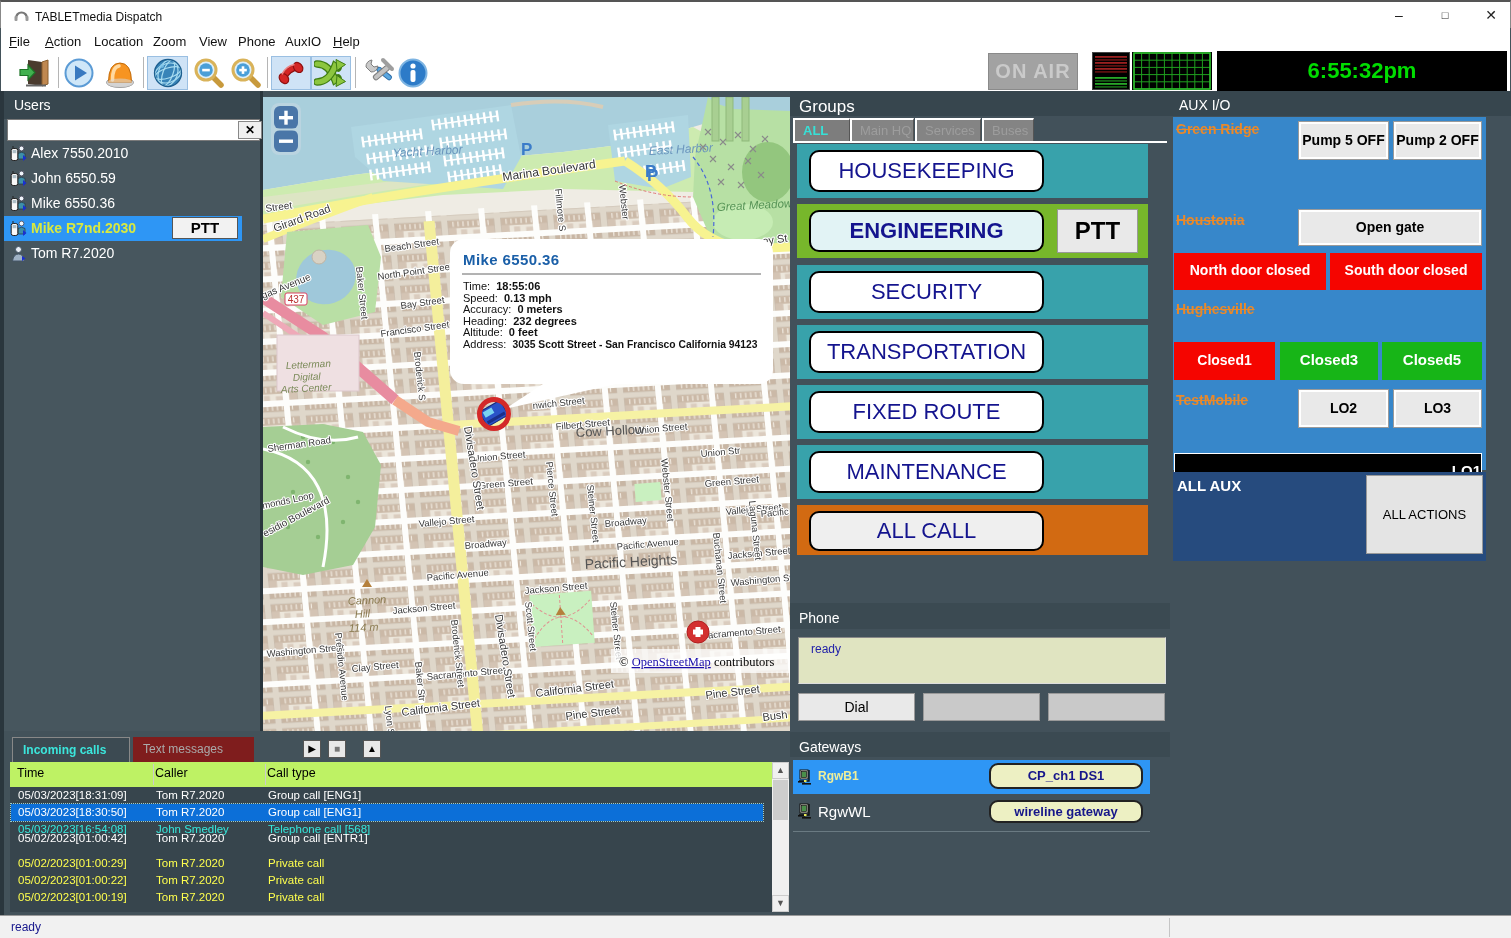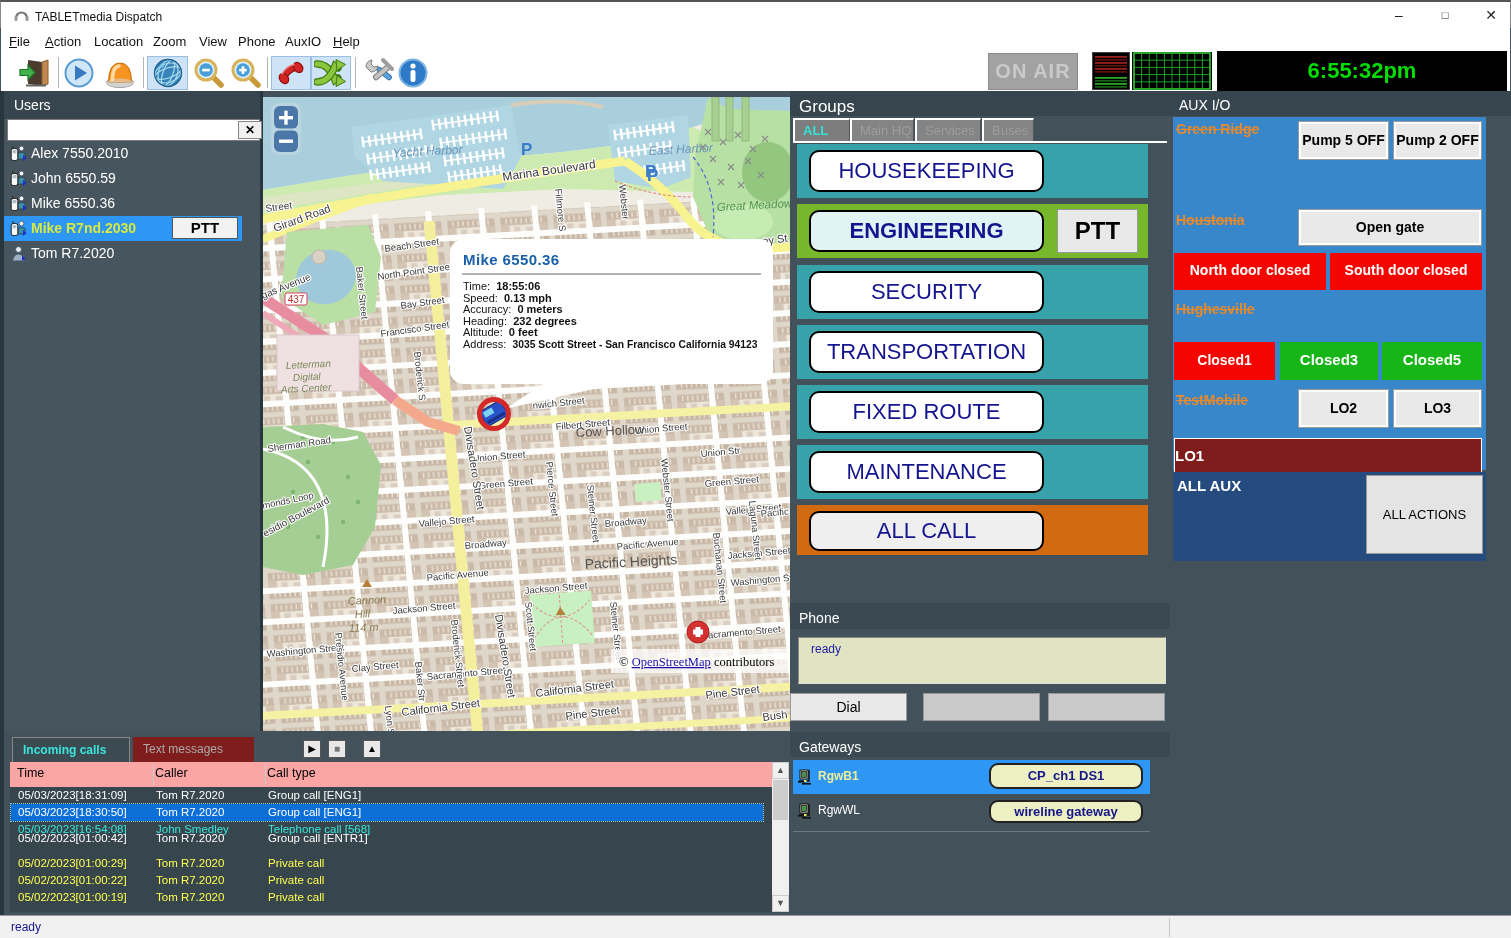--- a/index.html
+++ b/index.html
@@ -60,21 +60,21 @@
 
 #gateways{position:absolute;left:790px;top:639px;width:380px;height:185px;background:#42515A}
 #gwhdr{position:absolute;left:9px;top:9px;color:#fff;font-size:14px}
 .gwrow{position:absolute;left:3px;width:357px;height:34px}
 .gwbtn{position:absolute;left:196px;top:3px;width:154px;height:26px;background:#EDF0C3;border:2px solid #222;border-radius:9px;color:#15158A;font-weight:bold;font-size:13px;text-align:center;line-height:22px}
 
 #callsarea{position:absolute;left:4px;top:640px;width:786px;height:275px;background:#43525A}
 .ctab{position:absolute;top:6px;height:25px;font-size:12px;font-weight:bold;padding:5px 0 0 10px}
 .cbtn{position:absolute;top:9px;width:18px;height:18px;background:#e8e8e8;border:1px solid #555;text-align:center;line-height:16px;font-size:10px;color:#000}
 #ctable{position:absolute;left:6px;top:31px;width:762px;height:150px;background:#37454D}
-#chead{position:absolute;left:0;top:0;width:762px;height:25px;background:#fca5a5;color:#000;font-size:12.5px}
+#chead{position:absolute;left:0;top:0;width:762px;height:25px;background:#bef264;color:#000;font-size:12.5px}
 .crow{position:absolute;left:1px;width:752px;height:17px;font-size:11.5px;line-height:17px}
 .cc1{position:absolute;left:7px}.cc2{position:absolute;left:145px}.cc3{position:absolute;left:257px}
 #cscroll{position:absolute;left:762px;top:0;width:17px;height:150px;background:#f0f0f0}
 
 #statusbar{position:absolute;left:0;top:915px;width:1511px;height:23px;background:#f1f1f1;border-top:1px solid #9a9a9a}
 #statustxt{position:absolute;left:11px;top:4px;color:#16168c;font-size:12px}
 </style></head>
 <body>
 <div id="win">
  <div id="titlebar">
@@ -673,32 +673,32 @@
     <div class="auxbtn" style="left:125px;top:92px;width:184px;height:37px;line-height:35px;font-weight:bold">Open gate</div>
     <div class="auxred" style="left:1px;top:136px;width:152px;height:37px;line-height:35px">North door closed</div>
     <div class="auxred" style="left:157px;top:136px;width:152px;height:37px;line-height:35px">South door closed</div>
     <div class="auxlbl" style="top:184px">Hughesville</div>
     <div class="auxred" style="left:1px;top:225px;width:101px;height:38px;line-height:36px">Closed1</div>
     <div class="auxgrn" style="left:107px;top:225px;width:98px;height:38px;line-height:36px">Closed3</div>
     <div class="auxgrn" style="left:209px;top:225px;width:100px;height:38px;line-height:36px">Closed5</div>
     <div class="auxlbl" style="top:275px">TestMobile</div>
     <div class="auxbtn" style="left:125px;top:272px;width:91px;height:39px;line-height:37px">LO2</div>
     <div class="auxbtn" style="left:220px;top:272px;width:89px;height:39px;line-height:37px">LO3</div>
-    <div style="position:absolute;left:1px;top:321px;width:308px;height:36px;background:#7f1d1d;border:1px solid #fff;color:#fff;font-weight:bold;font-size:15px;text-align:left;line-height:34px">LO1</div>
+    <div style="position:absolute;left:1px;top:336px;width:308px;height:36px;background:#000000;border:1px solid #fff;color:#fff;font-weight:bold;font-size:15px;text-align:right;line-height:34px">LO1</div>
    </div>
    <div id="allaux">
     <div style="position:absolute;left:4px;top:5px;color:#fff;font-weight:bold;font-size:15px">ALL AUX</div>
     <div style="position:absolute;left:193px;top:3px;width:117px;height:79px;background:#e4e4e4;border:1px solid #999;color:#000;font-size:13px;text-align:center;line-height:77px">ALL ACTIONS</div>
    </div>
   </div>
   <div id="phone">
    <div style="position:absolute;left:0;top:3px;width:380px;height:26px;background:#3B4A52"></div>
    <div id="phonehdr">Phone</div>
    <div id="phready">ready</div>
-   <div class="phbtn" style="left:0;width:117px;background:#e9e9e9;color:#000;font-size:14px;text-align:center;line-height:26px">Dial</div>
+   <div class="phbtn" style="left:8px;width:117px;background:#e9e9e9;color:#000;font-size:14px;text-align:center;line-height:26px">Dial</div>
    <div class="phbtn" style="left:133px;width:117px;background:#c9c9c9"></div>
    <div class="phbtn" style="left:258px;width:117px;background:#c9c9c9"></div>
   </div>
   <div id="gateways">
    <div style="position:absolute;left:0;top:2px;width:380px;height:25px;background:#3B4A52"></div>
    <div id="gwhdr">Gateways</div>
    <div class="gwrow" style="top:30px;background:#2E96F5">
           <span class="uico" style="left:4px;top:8px"><svg width="18" height="18" viewBox="0 0 18 18">
               <rect x="3" y="2" width="8" height="9" fill="#e8e8d8" stroke="#111"></rect>
               <rect x="4.5" y="3.5" width="5" height="6" fill="#4a8f4a" stroke="#111" stroke-width="0.7"></rect>
@@ -712,21 +712,21 @@
         </div>
    <div class="gwrow" style="top:64px">
           <span class="uico" style="left:4px;top:8px"><svg width="18" height="18" viewBox="0 0 18 18">
               <rect x="3" y="2" width="8" height="9" fill="#e8e8d8" stroke="#111"></rect>
               <rect x="4.5" y="3.5" width="5" height="6" fill="#4a8f4a" stroke="#111" stroke-width="0.7"></rect>
               <path d="M12 2 l0 11 -10 0" fill="none" stroke="#111" stroke-width="1.4"></path>
               <rect x="1" y="13" width="7" height="1.6" fill="#111"></rect>
               <rect x="5" y="15" width="9" height="1.6" fill="#111"></rect>
               <rect x="7" y="12" width="2.5" height="2" fill="#e8e855"></rect>
             </svg></span>
-          <span style="position:absolute;left:25px;top:9px;color:#fff;font-size:12px">RgwWL</span>
+          <span style="position:absolute;left:25px;top:9px;color:#fff;font-size:15px">RgwWL</span>
           <span class="gwbtn" style="top:6px;height:23px;line-height:19px">wireline gateway</span>
         </div>
    <div style="position:absolute;left:3px;top:101px;width:357px;height:1px;background:#6a7a82"></div>
   </div>
   <div id="callsarea">
    <div class="ctab" style="left:8px;width:118px;background:#3c4a52;border:1px solid #888;border-bottom:none;color:#3BE6DC">Incoming calls</div>
    <div class="ctab" style="left:129px;width:121px;background:#7f1d1d;color:#aaa;font-weight:normal">Text messages</div>
    <div class="cbtn" style="left:299px">▶</div>
    <div class="cbtn" style="left:324px;color:#777">■</div>
    <div class="cbtn" style="left:359px">▲</div>

